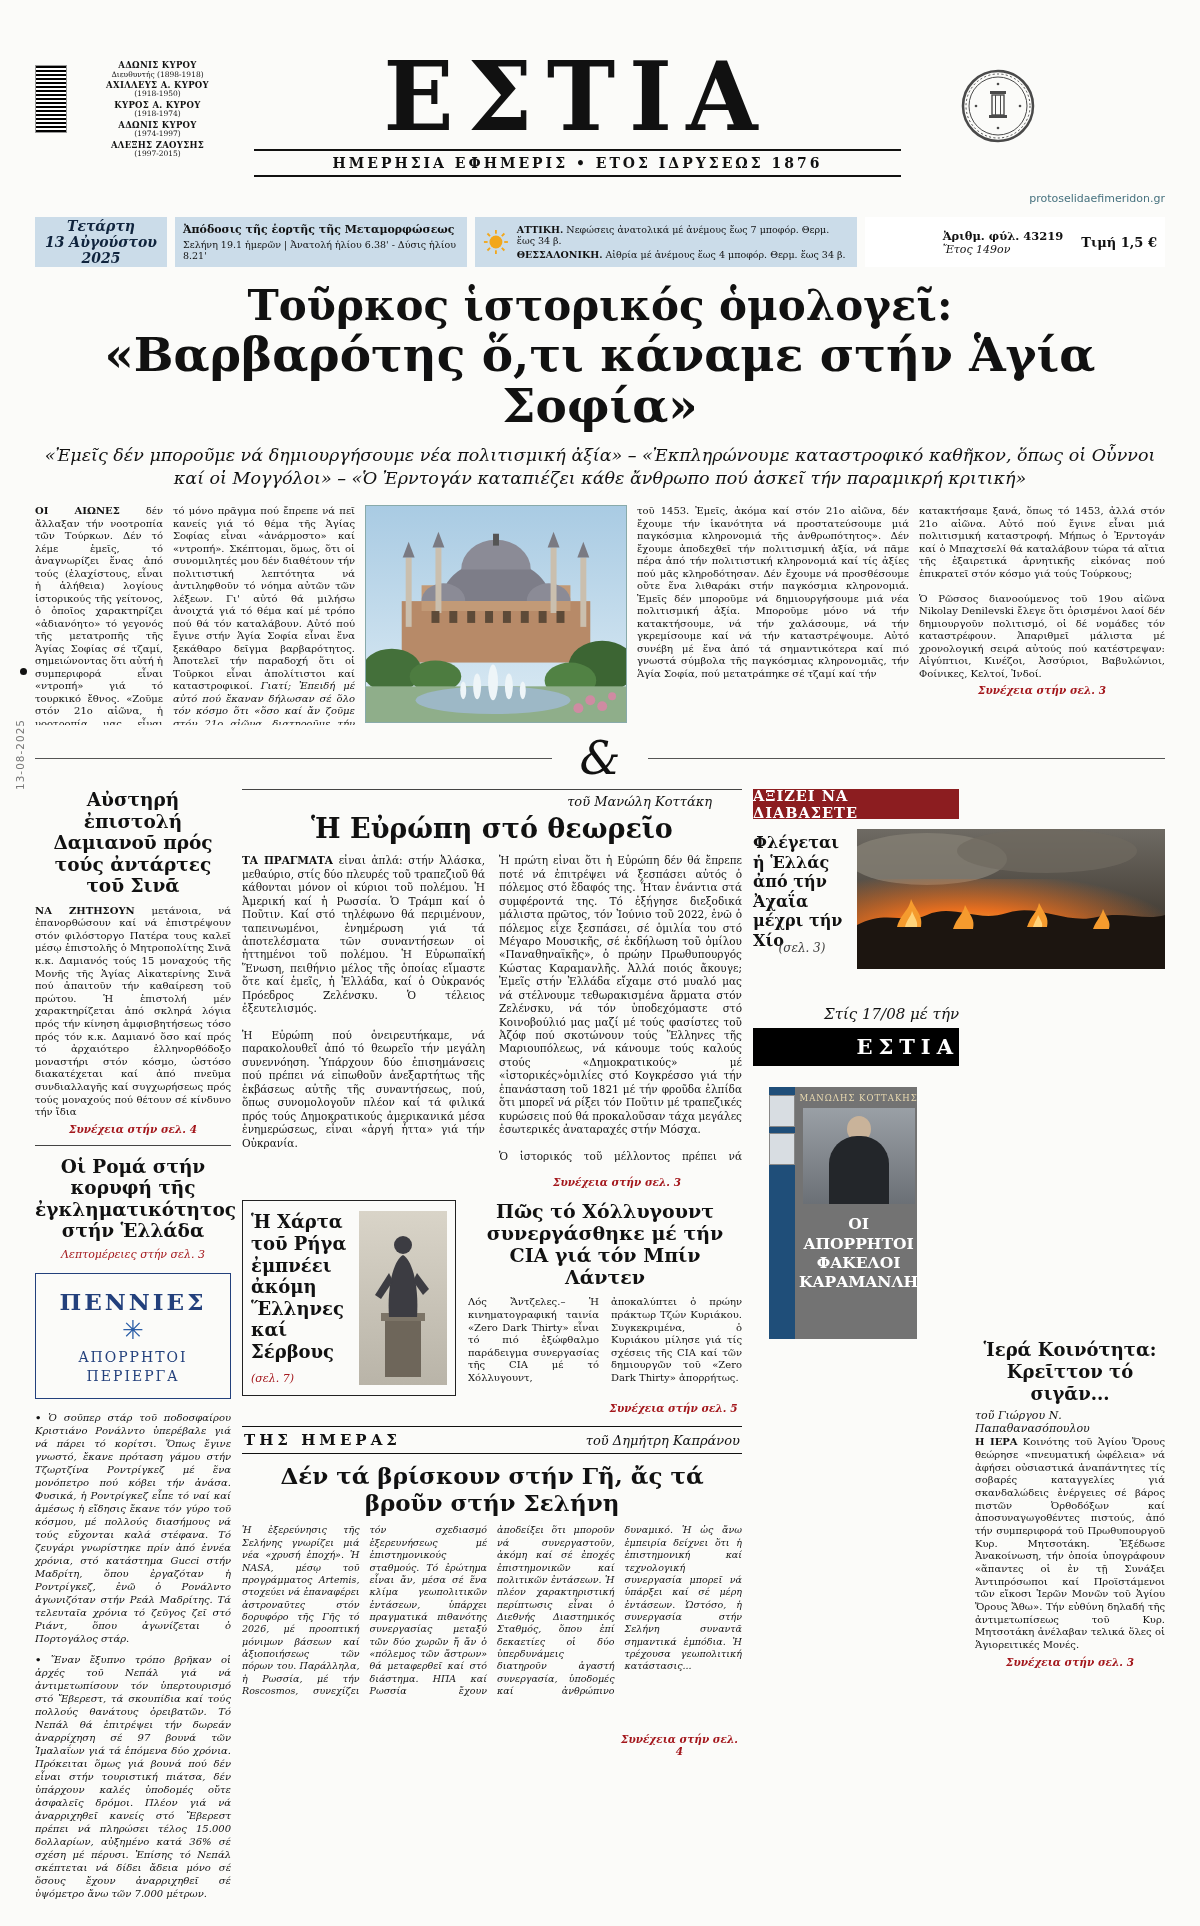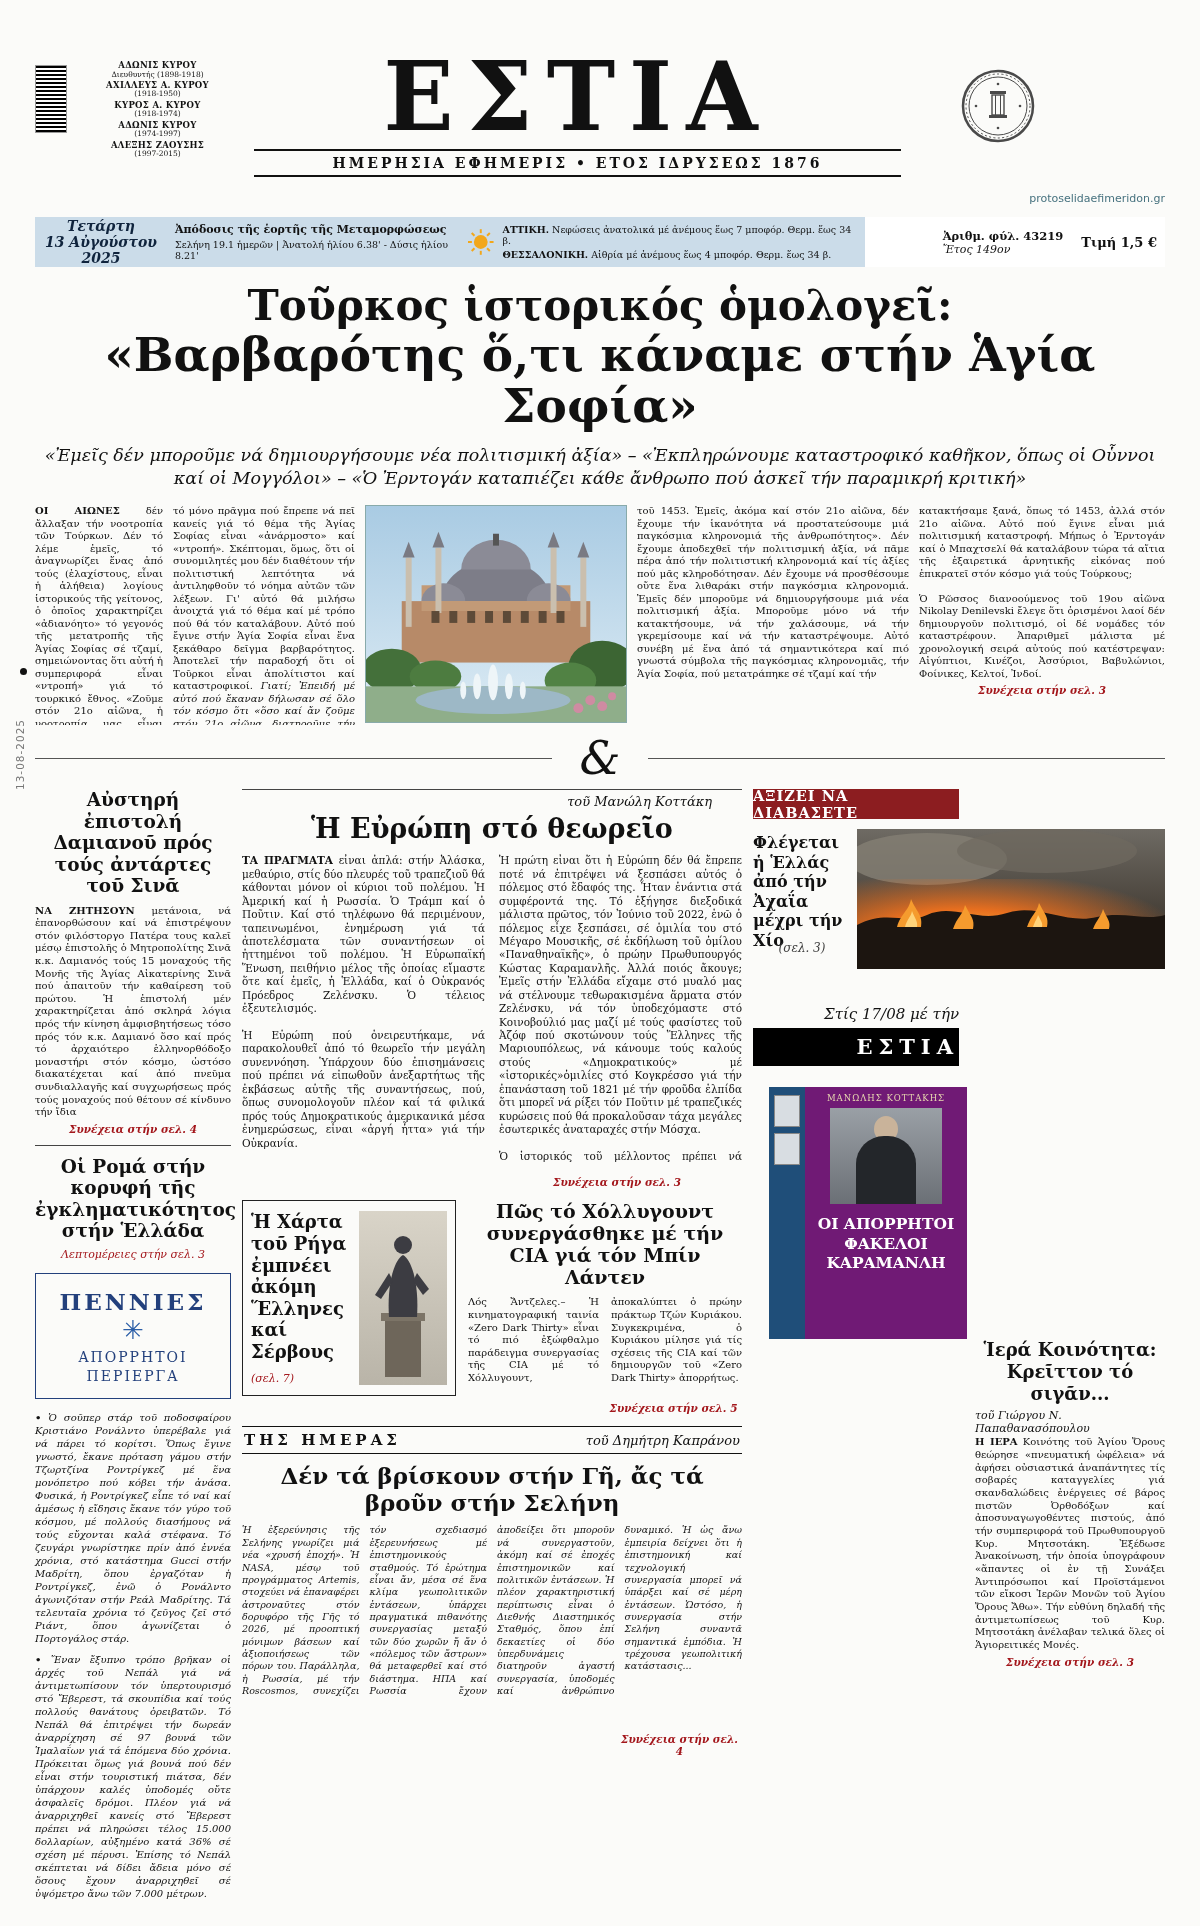--- a/index.html
+++ b/index.html
@@ -24,21 +24,21 @@
   .logo{font-size:92px;font-weight:bold;letter-spacing:14px;line-height:1;
     transform:scaleY(1.04);margin-top:-4px;}
   .mh-subtitle{margin-top:6px;border-top:2px solid #111;border-bottom:2px solid #111;
     padding:4px 0;font-size:14px;font-weight:bold;letter-spacing:3px;}
   .mh-right{width:250px;position:relative;height:150px;}
   .seal{position:absolute;right:130px;top:14px;}
   .website{position:absolute;right:0;bottom:0;font-size:11px;color:#47727f;
     font-family:"DejaVu Sans","Liberation Sans",sans-serif;}
 
   
-  .infobar{display:flex;gap:0;margin-top:12px;height:50px;}
+  .infobar{display:flex;gap:8px;margin-top:12px;height:50px;}
   .ib-cell{background:#cbdce9;display:flex;flex-direction:column;justify-content:center;
     padding:3px 8px;box-sizing:border-box;}
   .ib-date{width:132px;text-align:center;font-style:italic;font-weight:bold;color:#10243d;}
   .ib-date .l1{font-size:14px;}
   .ib-date .l2{font-size:14px;}
   .ib-feast{width:292px;}
   .ib-feast .l1{font-size:11px;font-weight:bold;}
   .ib-feast .l2{font-size:9.5px;margin-top:3px;}
   .ib-weather{flex:1;flex-direction:row;align-items:center;gap:8px;display:flex;}
   .ib-weather .txt{display:flex;flex-direction:column;gap:3px;}
@@ -125,21 +125,21 @@
   .axizei-bar{position:absolute;left:0;top:0;width:206px;height:30px;background:#8c1d20;color:#fff;
     display:flex;align-items:center;justify-content:center;font-size:14.5px;font-weight:bold;letter-spacing:1px;}
   .flegetai{position:absolute;left:0;top:44px;width:98px;font-size:16px;font-weight:bold;line-height:1.22;}
   .flegetai-page{position:absolute;left:0;top:152px;width:98px;text-align:center;
     font-size:12px;font-style:italic;color:#404040;}
   .fire{position:absolute;left:104px;top:40px;width:308px;height:140px;}
   .promo{position:absolute;left:0;top:216px;width:206px;text-align:right;}
   .promo-lbl{font-size:15px;font-style:italic;}
   .promo-logo{margin-top:5px;background:#000;color:#fff;padding:6px 0 7px 0;
     font-size:21px;font-weight:bold;letter-spacing:6px;}
-  .book{position:absolute;left:16px;top:298px;width:198px;height:252px;background:#701a75;
+  .book{position:absolute;left:16px;top:298px;width:148px;height:252px;background:#737373;
     display:flex;box-sizing:border-box;}
   .book-strip{width:36px;background:#1f4e79;display:flex;flex-direction:column;align-items:center;
     padding-top:8px;gap:6px;}
   .book-strip .thumb{width:24px;height:30px;background:#d8dde2;border:1px solid #888;}
   .book-main{flex:1;display:flex;flex-direction:column;align-items:center;padding:6px 4px;box-sizing:border-box;}
   .book-author{color:#e8d9b0;font-size:8.5px;letter-spacing:1px;}
   .book-photo{width:112px;height:96px;background:linear-gradient(180deg,#9aa0a6,#6b7076);margin-top:5px;
     position:relative;overflow:hidden;}
   .book-photo .suit{position:absolute;left:26px;top:28px;width:60px;height:68px;background:#23262a;
     border-radius:28px 28px 0 0;}

